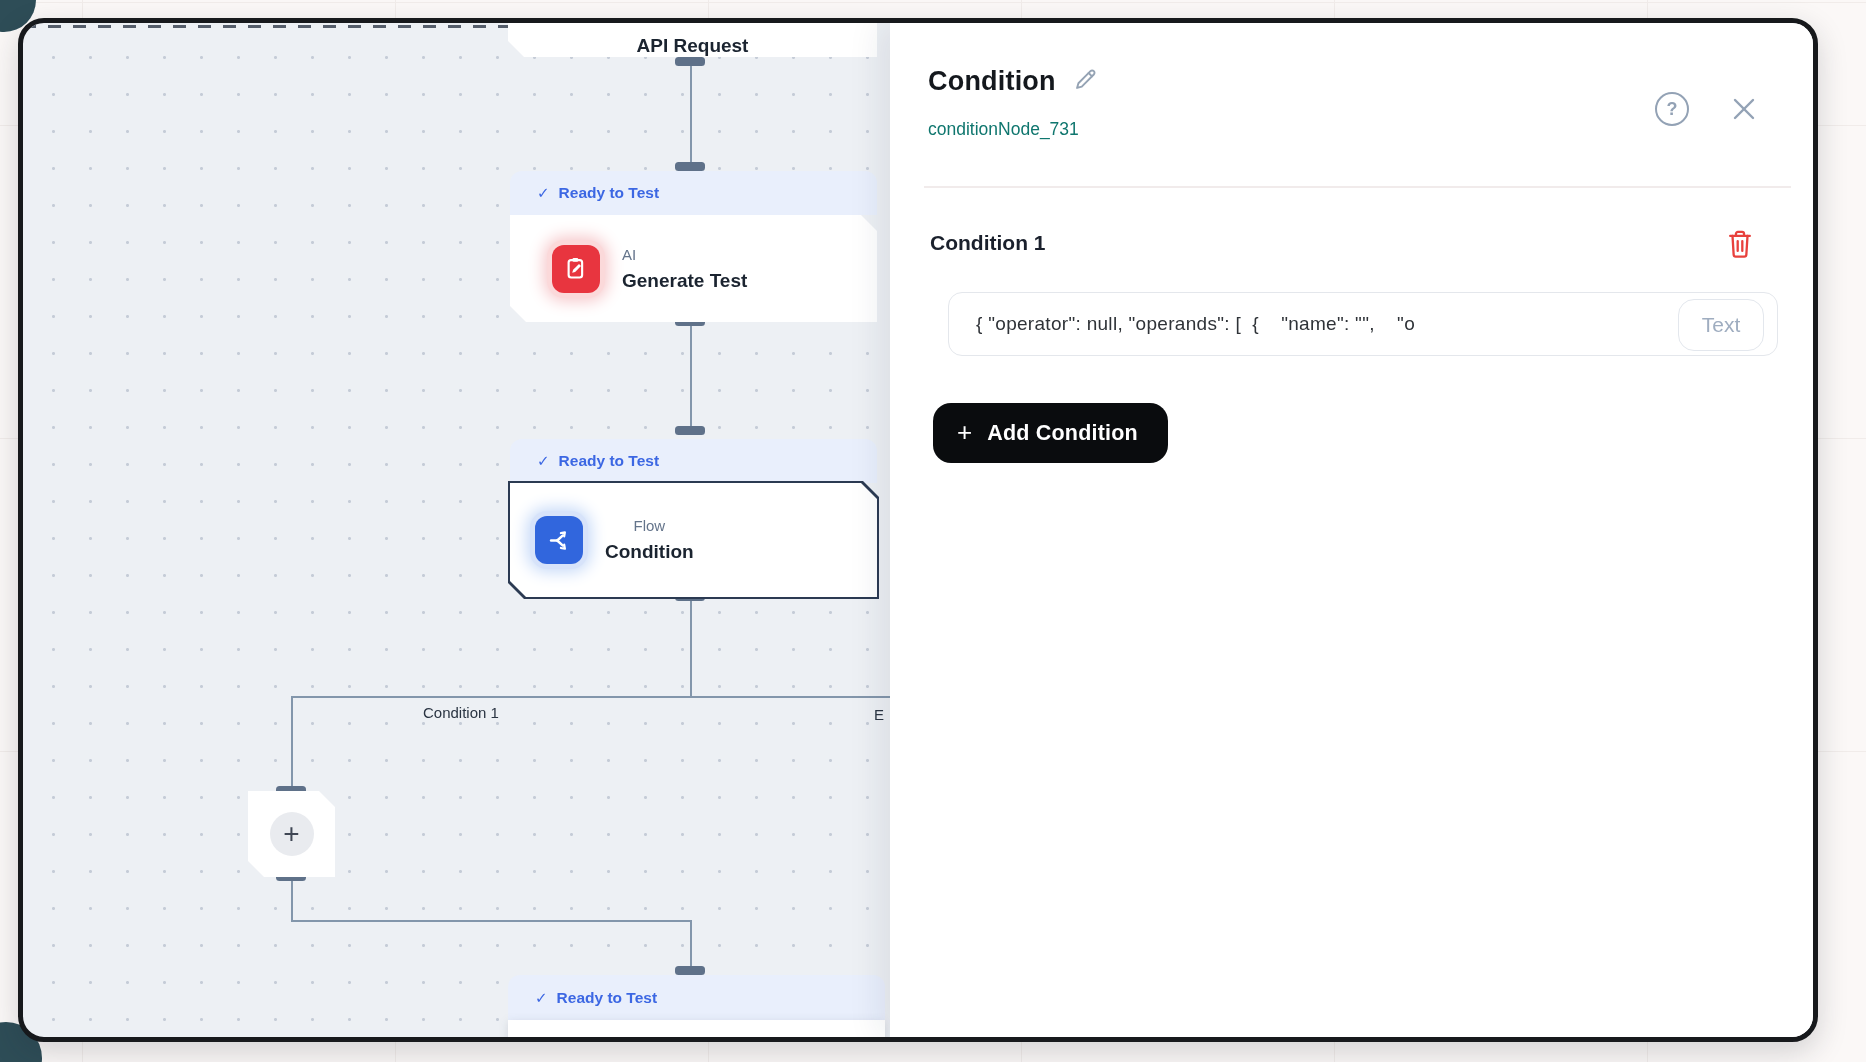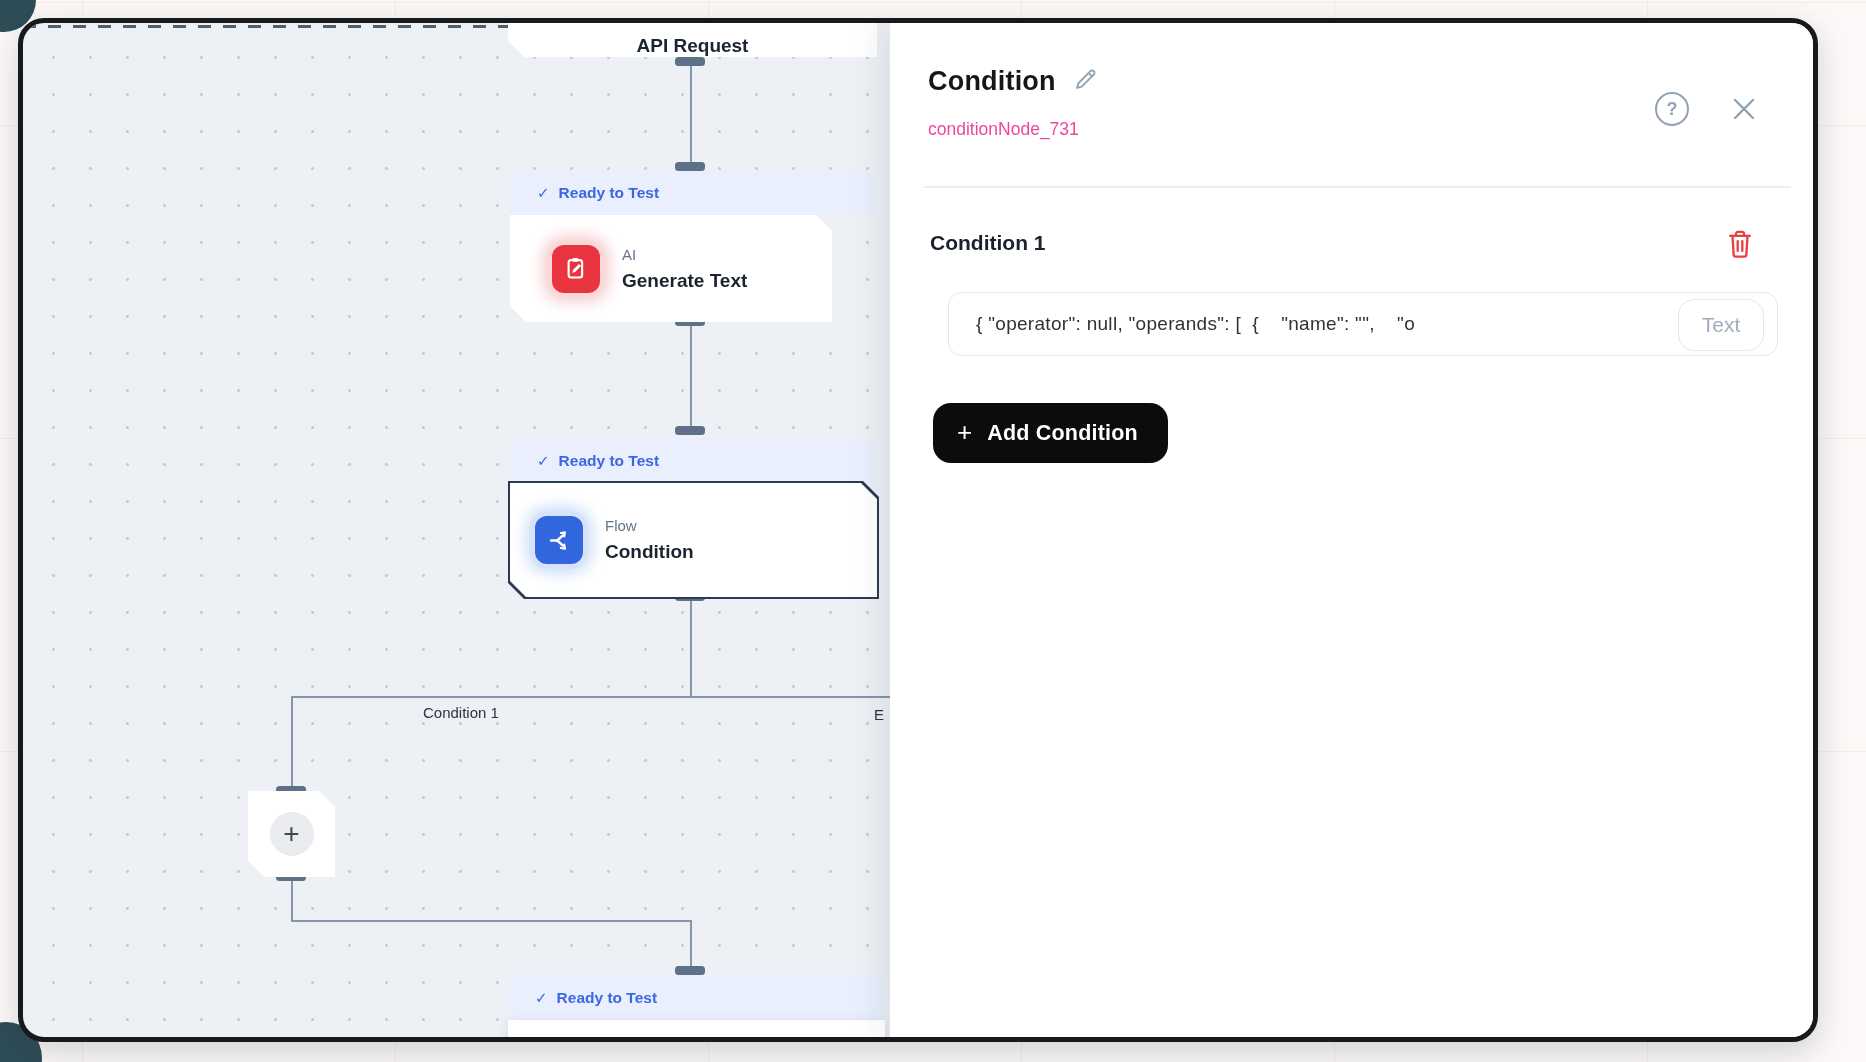--- a/index.html
+++ b/index.html
@@ -54,21 +54,21 @@
   .plus-card{left:225px;top:768px;width:87px;height:86px;display:grid;place-items:center;}
   .plus-circle{width:44px;height:44px;border-radius:50%;background:#e9ebef;display:grid;place-items:center;
     font-size:28px;font-weight:300;color:#3f4654;line-height:1;}
 
   .branch-label{position:absolute;z-index:1;font-size:15px;color:#2a3442;font-weight:500;}
 
   .panel{position:absolute;left:867px;top:0;bottom:0;width:923px;background:#ffffff;z-index:5;
     box-shadow:-12px 0 30px rgba(25,35,60,.08);}
   .p-title-row{position:absolute;left:38px;top:43px;display:flex;align-items:center;gap:16px;}
   .p-title{font-size:27px;font-weight:700;color:#14181d;letter-spacing:.2px;}
-  .p-sub{position:absolute;left:38px;top:96px;font-size:17.5px;color:#ec4899;}
+  .p-sub{position:absolute;left:38px;top:96px;font-size:17.5px;color:#0f766e;}
   .p-help{position:absolute;left:765px;top:69px;width:34px;height:34px;border:2.5px solid #93a2b5;border-radius:50%;
     display:grid;place-items:center;color:#93a2b5;font-size:18px;font-weight:700;box-sizing:border-box;cursor:pointer;}
   .p-close{position:absolute;left:838px;top:70px;width:32px;height:32px;cursor:pointer;}
   .p-divider{position:absolute;left:34px;right:22px;top:163px;height:1.5px;background:#f1ebeb;}
   .p-sec-title{position:absolute;left:40px;top:208px;font-size:21px;font-weight:700;color:#1a202c;}
   .p-trash{position:absolute;left:836px;top:206px;width:28px;height:30px;cursor:pointer;}
   .expr-row{position:absolute;left:58px;top:269px;width:830px;height:64px;}
   .expr-box{position:absolute;inset:0;border:1.5px solid #e4e7ec;border-radius:14px;background:#fff;box-sizing:border-box;
     display:flex;align-items:center;overflow:hidden;}
   .expr-text{white-space:pre;font-size:19px;color:#2f3338;padding-left:27px;letter-spacing:.3px;}
@@ -110,40 +110,40 @@
       <div class="handle" style="left:652px;top:943px;"></div>
 
       <div class="card chamfer api-card">
         <div class="t">API Request</div>
       </div>
 
       <div class="badge" style="left:487px;top:148px;width:367px;height:44px;">
         <span class="check">✓</span>
         <span>Ready to Test</span>
       </div>
-      <div class="card chamfer node-body" style="left:487px;top:192px;width:322px;height:107px;padding-left:42px;">
+      <div class="card chamfer node-body" style="left:487px;top:192px;width:367px;height:107px;padding-left:42px;">
         <div class="nicon red">
           <svg width="27" height="27" viewBox="0 0 24 24" fill="none" stroke="#ffffff" stroke-width="1.9" stroke-linecap="round" stroke-linejoin="round">
             <rect x="5" y="4.5" width="12" height="15.5" rx="2.2"></rect>
             <rect x="8.4" y="2.6" width="5.2" height="3.4" rx="1.2" fill="#ffffff" stroke="none"></rect>
             <path d="M8.2 15.8l.8-2.6 5.2-5.2 1.8 1.8-5.2 5.2-2.6.8z" fill="#ffffff" stroke="none"></path>
           </svg>
         </div>
         <div class="ntexts">
           <div class="cat">AI</div>
-          <div class="nm">Generate Text</div>
+          <div class="nm">Generate Test</div>
         </div>
       </div>
 
       <div class="badge" style="left:487px;top:416px;width:367px;height:44px;">
         <span class="check">✓</span>
         <span>Ready to Test</span>
       </div>
       <div class="sel-wrap chamfer">
-        <div class="sel-inner chamfer node-body" style="inset:2px;">
+        <div class="sel-inner chamfer node-body" style="inset:2px;text-align:center;">
           <div class="nicon blue">
             <svg width="27" height="27" viewBox="0 0 24 24" fill="none" stroke="#ffffff" stroke-width="2.2" stroke-linecap="round" stroke-linejoin="round">
               <path d="M4.5 12H10"></path>
               <path d="M10 12l5-4.5"></path>
               <path d="M10 12l5 4.5"></path>
               <path d="M13.2 5.4l3.6-.7-.6 3.6" stroke-width="1.9"></path>
               <path d="M13.2 18.6l3.6.7-.6-3.6" stroke-width="1.9"></path>
             </svg>
           </div>
           <div class="ntexts">

